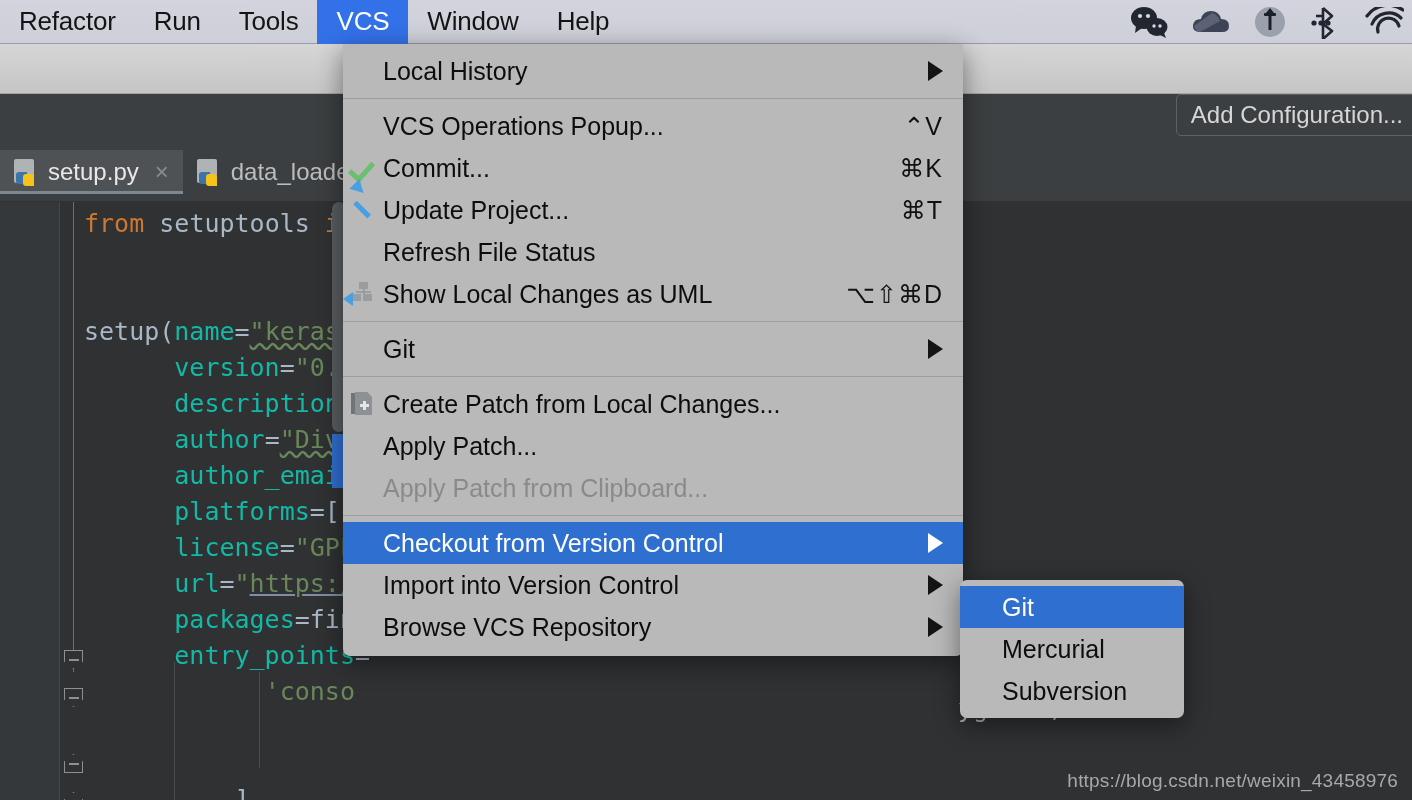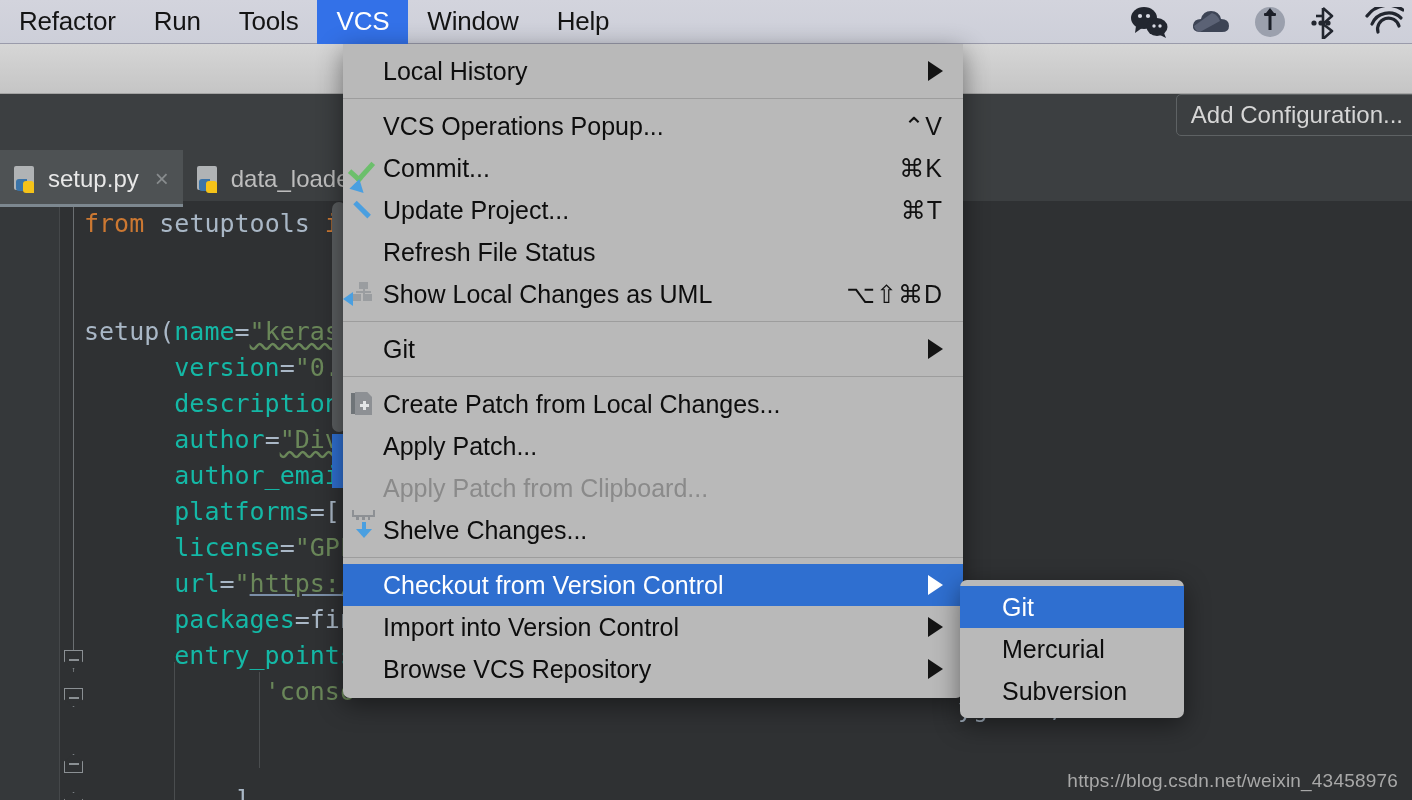--- a/index.html
+++ b/index.html
@@ -55,21 +55,21 @@
     color: #d6d6d6; font-size: 24px; white-space: nowrap;
   }
 
   .tabbar {
     position: absolute; top: 150px; left: 0; width: 1412px; height: 52px;
     background: #3c3f41; border-bottom: 1px solid #2f3133; z-index: 10;
     display: flex; align-items: stretch;
   }
   .tab {
     display: flex; align-items: center; gap: 10px;
-    padding: 0 14px 0 12px; height: 57px;
+    padding: 0 14px 0 12px; height: 44px;
     font-size: 24px; color: #bdbdbd; white-space: nowrap;
   }
   .tab.selected { background: #4e5254; color: #e8e8e8; box-shadow: inset 0 -3px 0 #7d8890; }
   .tab .x { color: #888c8e; font-size: 24px; margin-left: 6px; }
   .pyicon { width: 26px; height: 26px; position: relative; flex: 0 0 26px; }
   .pyicon .sheet {
     position: absolute; left: 2px; top: 0; width: 20px; height: 24px;
     background: #b0b3b5; border-radius: 2px;
   }
   .pyicon .blue {
@@ -406,26 +406,20 @@
         <span class="patch"><i class="pg"></i><i class="pl"></i><i class="plus"></i></span>
       </span>
       <span class="lbl">Create Patch from Local Changes...</span>
     </div>
     <div class="mi">
       <span class="lbl">Apply Patch...</span>
     </div>
     <div class="mi disabled">
       <span class="lbl">Apply Patch from Clipboard...</span>
     </div>
-    <div class="mi">
-      <span class="ico">
-        <span class="shelve"><i class="dots"></i><i class="stem"></i><i class="head"></i><i class="tray"></i></span>
-      </span>
-      <span class="lbl">Shelve Changes...</span>
-    </div>
     <div class="sep"></div>
 
     <div class="mi hl">
       <span class="lbl">Checkout from Version Control</span>
       <span class="arrow"></span>
     </div>
     <div class="mi">
       <span class="lbl">Import into Version Control</span>
       <span class="arrow"></span>
     </div>

